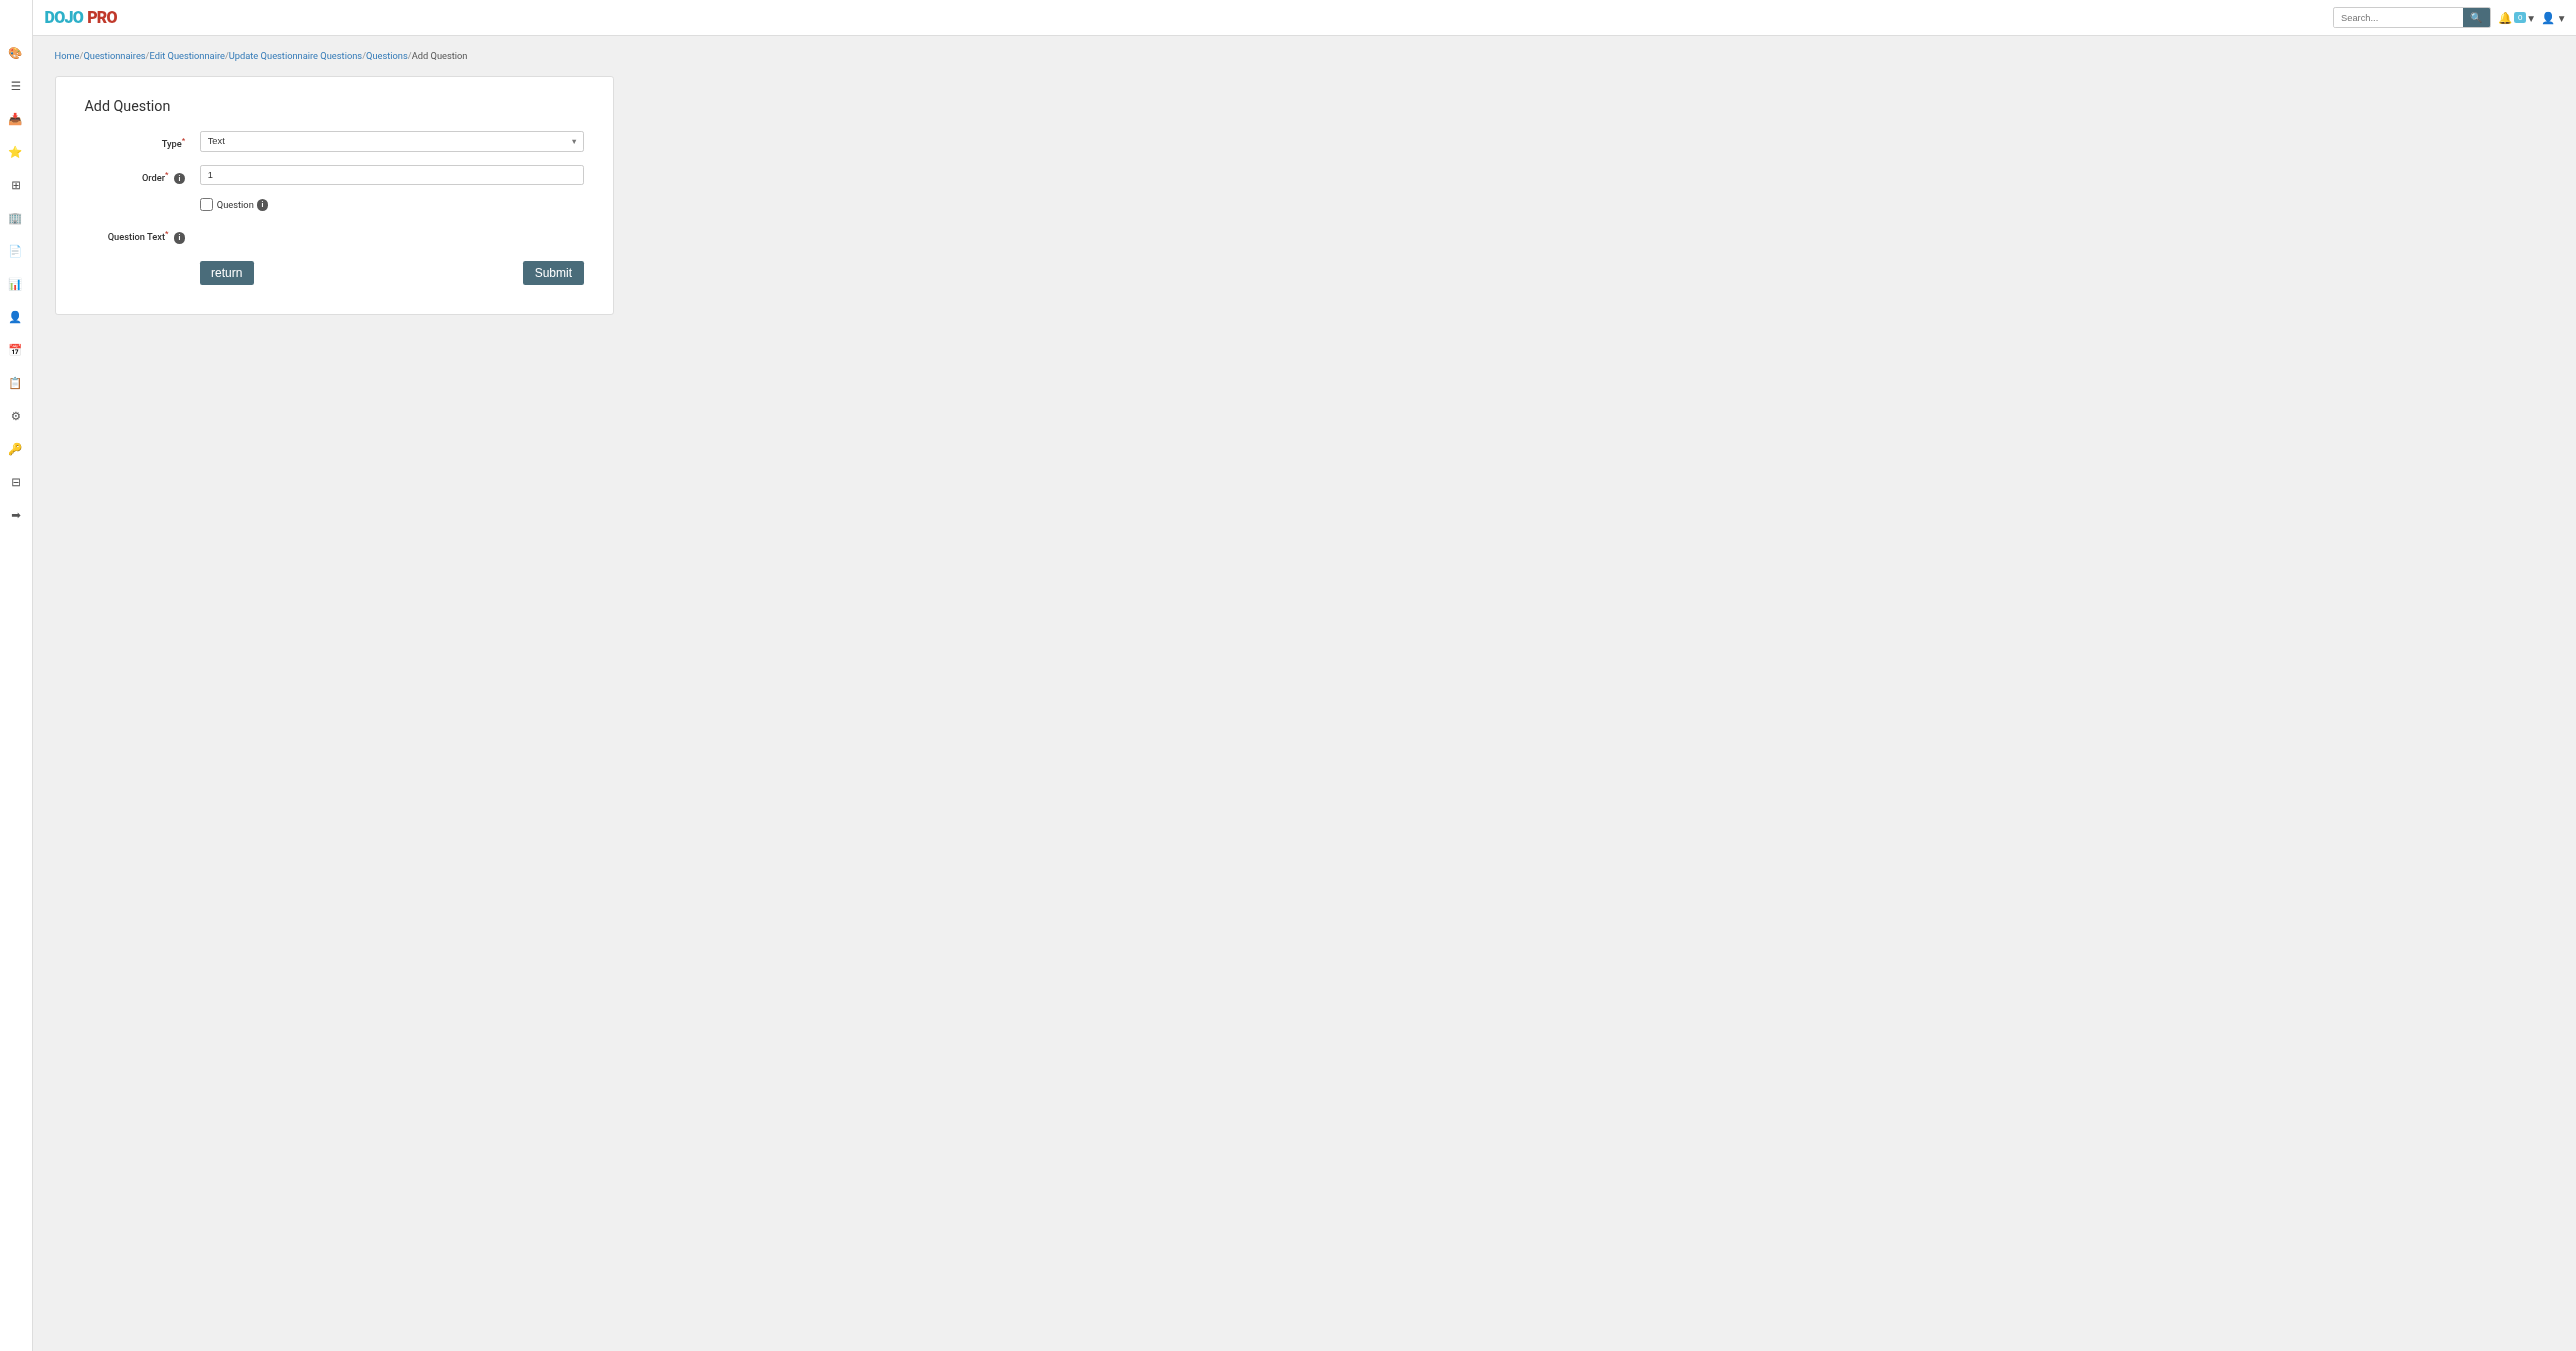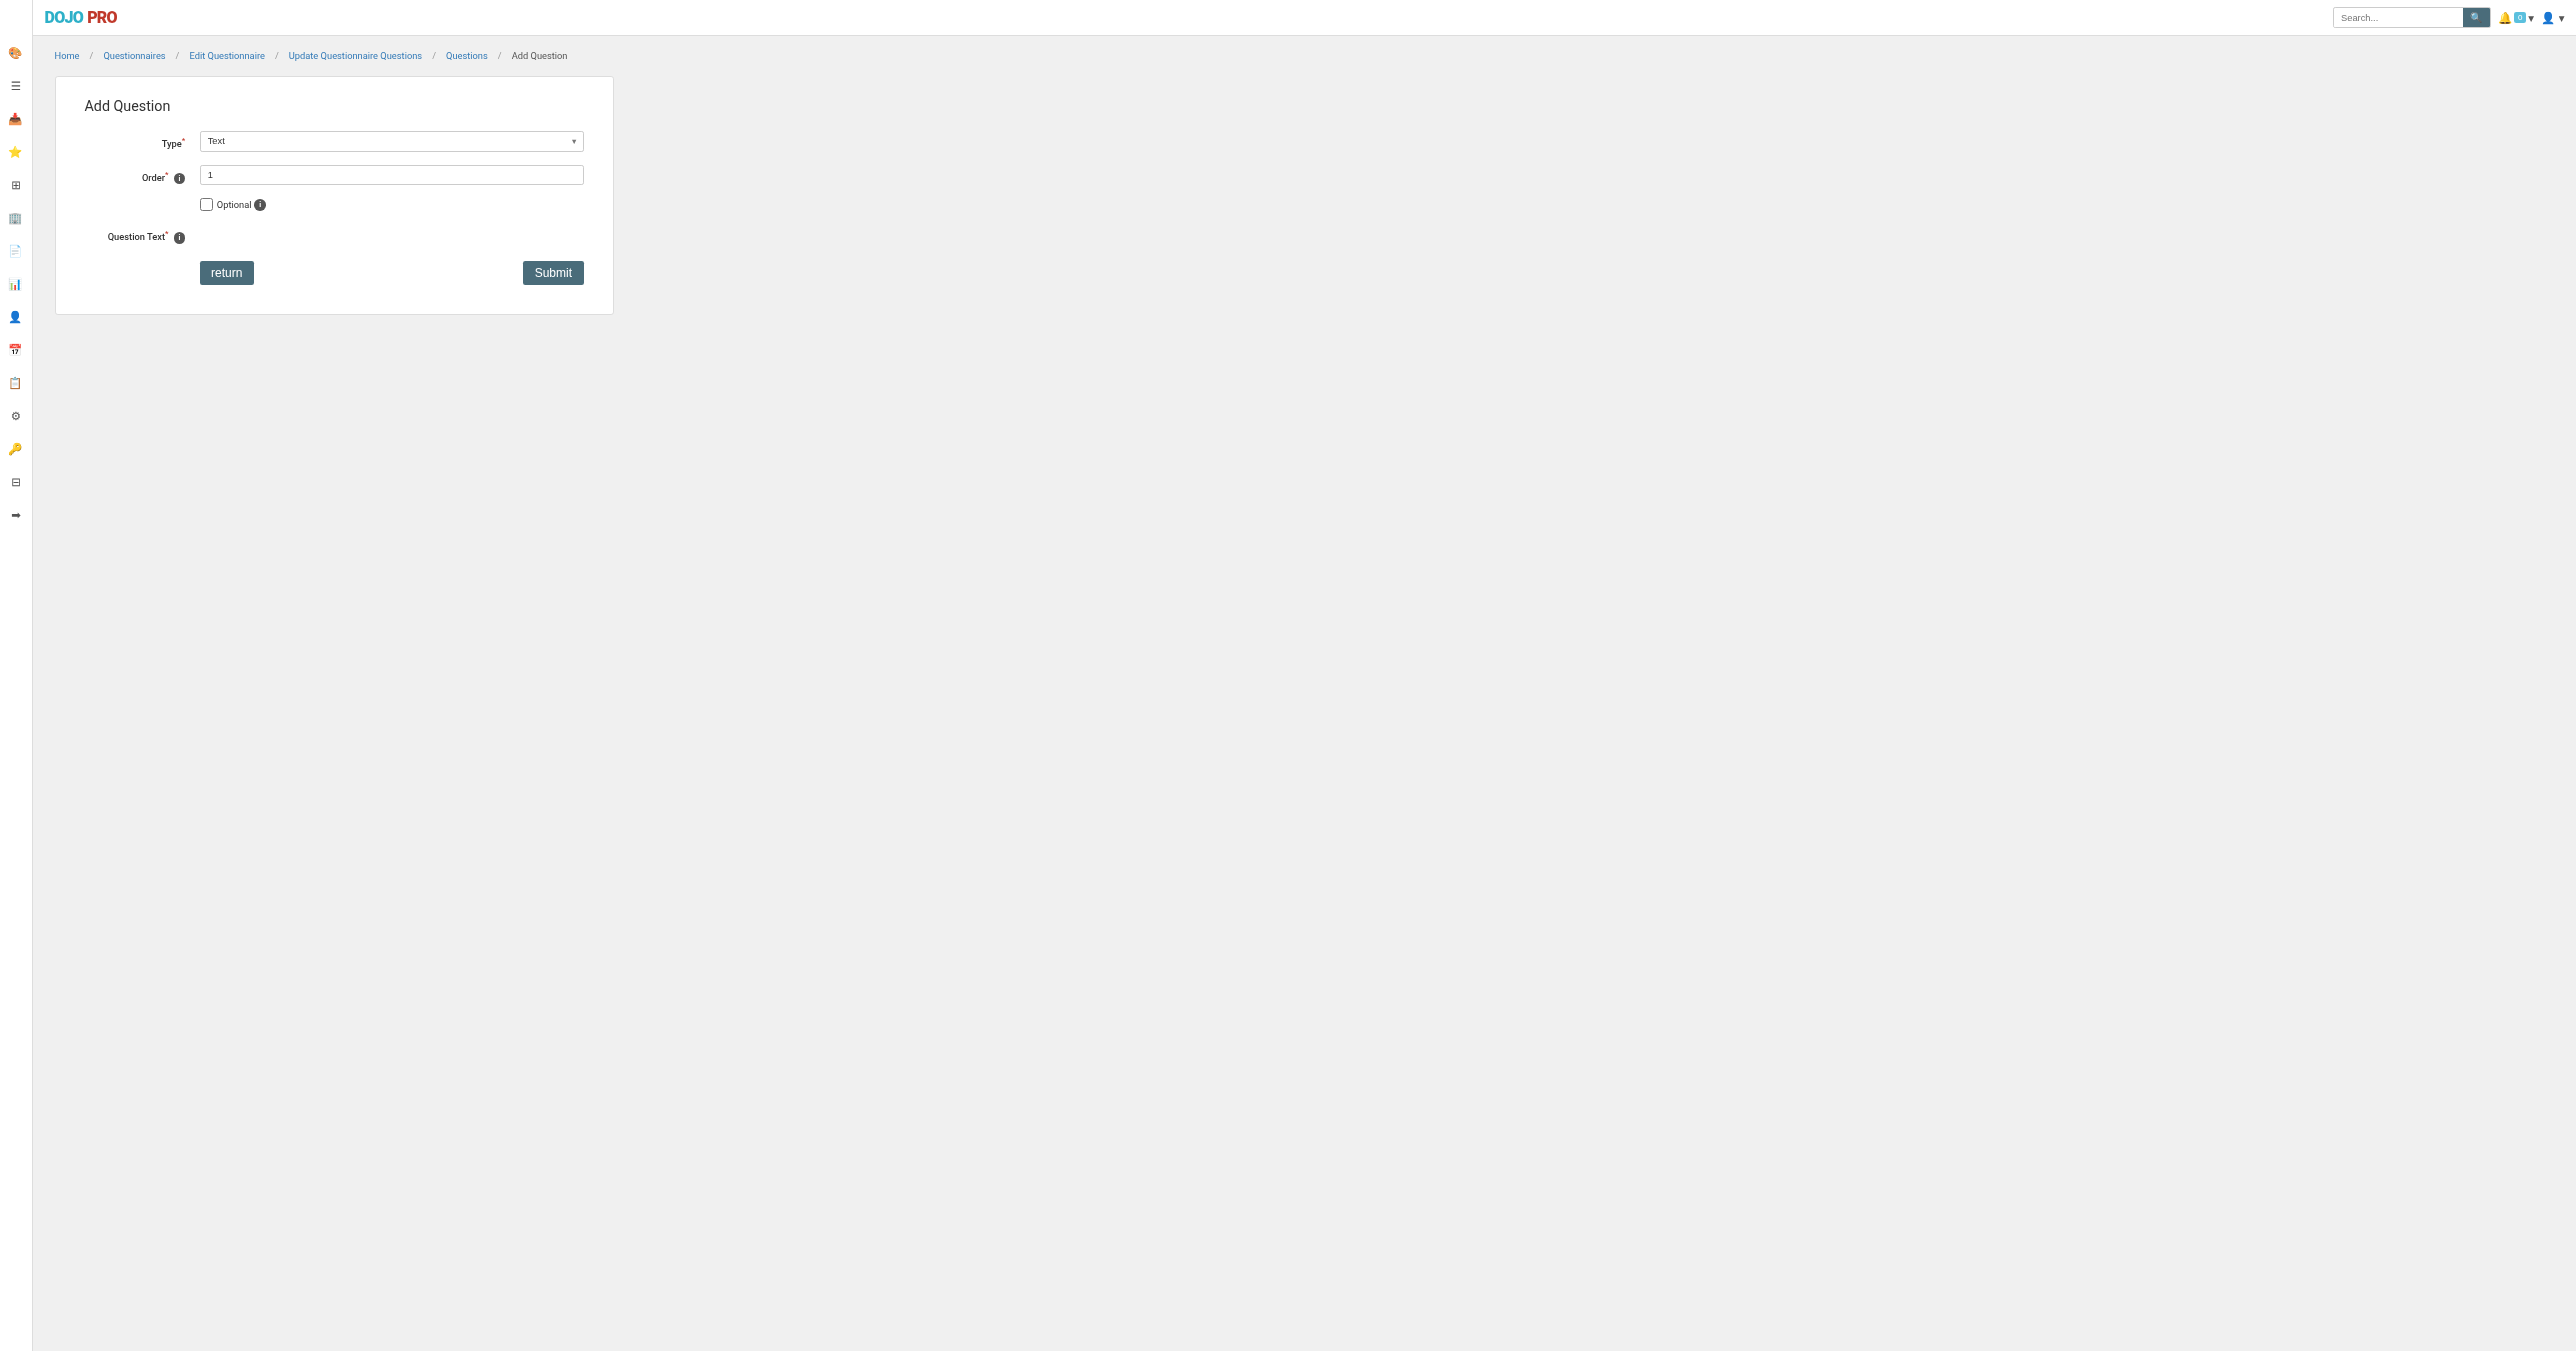--- a/index.html
+++ b/index.html
@@ -113,21 +113,21 @@
     .content {
       flex: 1;
       overflow-y: auto;
       padding: 14.3px 21.5px;
     }
 
     
     .breadcrumb {
       display: flex;
       align-items: center;
-      gap: 10px;
+      gap: 0;
       font-size: 9.3px;
       color: #337ab7;
       margin-bottom: 14.3px;
     }
     .breadcrumb a { color: #337ab7; text-decoration: none; }
     .breadcrumb-sep { color: #999; }
     .breadcrumb-active { color: #555; }
 
     
     .form-card {
@@ -341,21 +341,21 @@
       <div class="form-row">
         <div class="form-label">
           <span>Order</span><sup>*</sup>
           <span class="info-icon">i</span>
         </div>
         <input class="form-control" type="text" value="1" style="">
       </div>
 
       <div class="optional-row">
         <input type="checkbox" class="optional-checkbox" style="">
-        <span class="optional-label">Optional</span>
+        <span class="optional-label">Question</span>
         <span class="info-icon">i</span>
       </div>
 
       <div class="form-row">
         <div class="form-label">
           <span>Question Text</span><sup>*</sup>
           <span class="info-icon">i</span>
         </div>
       </div>
 

